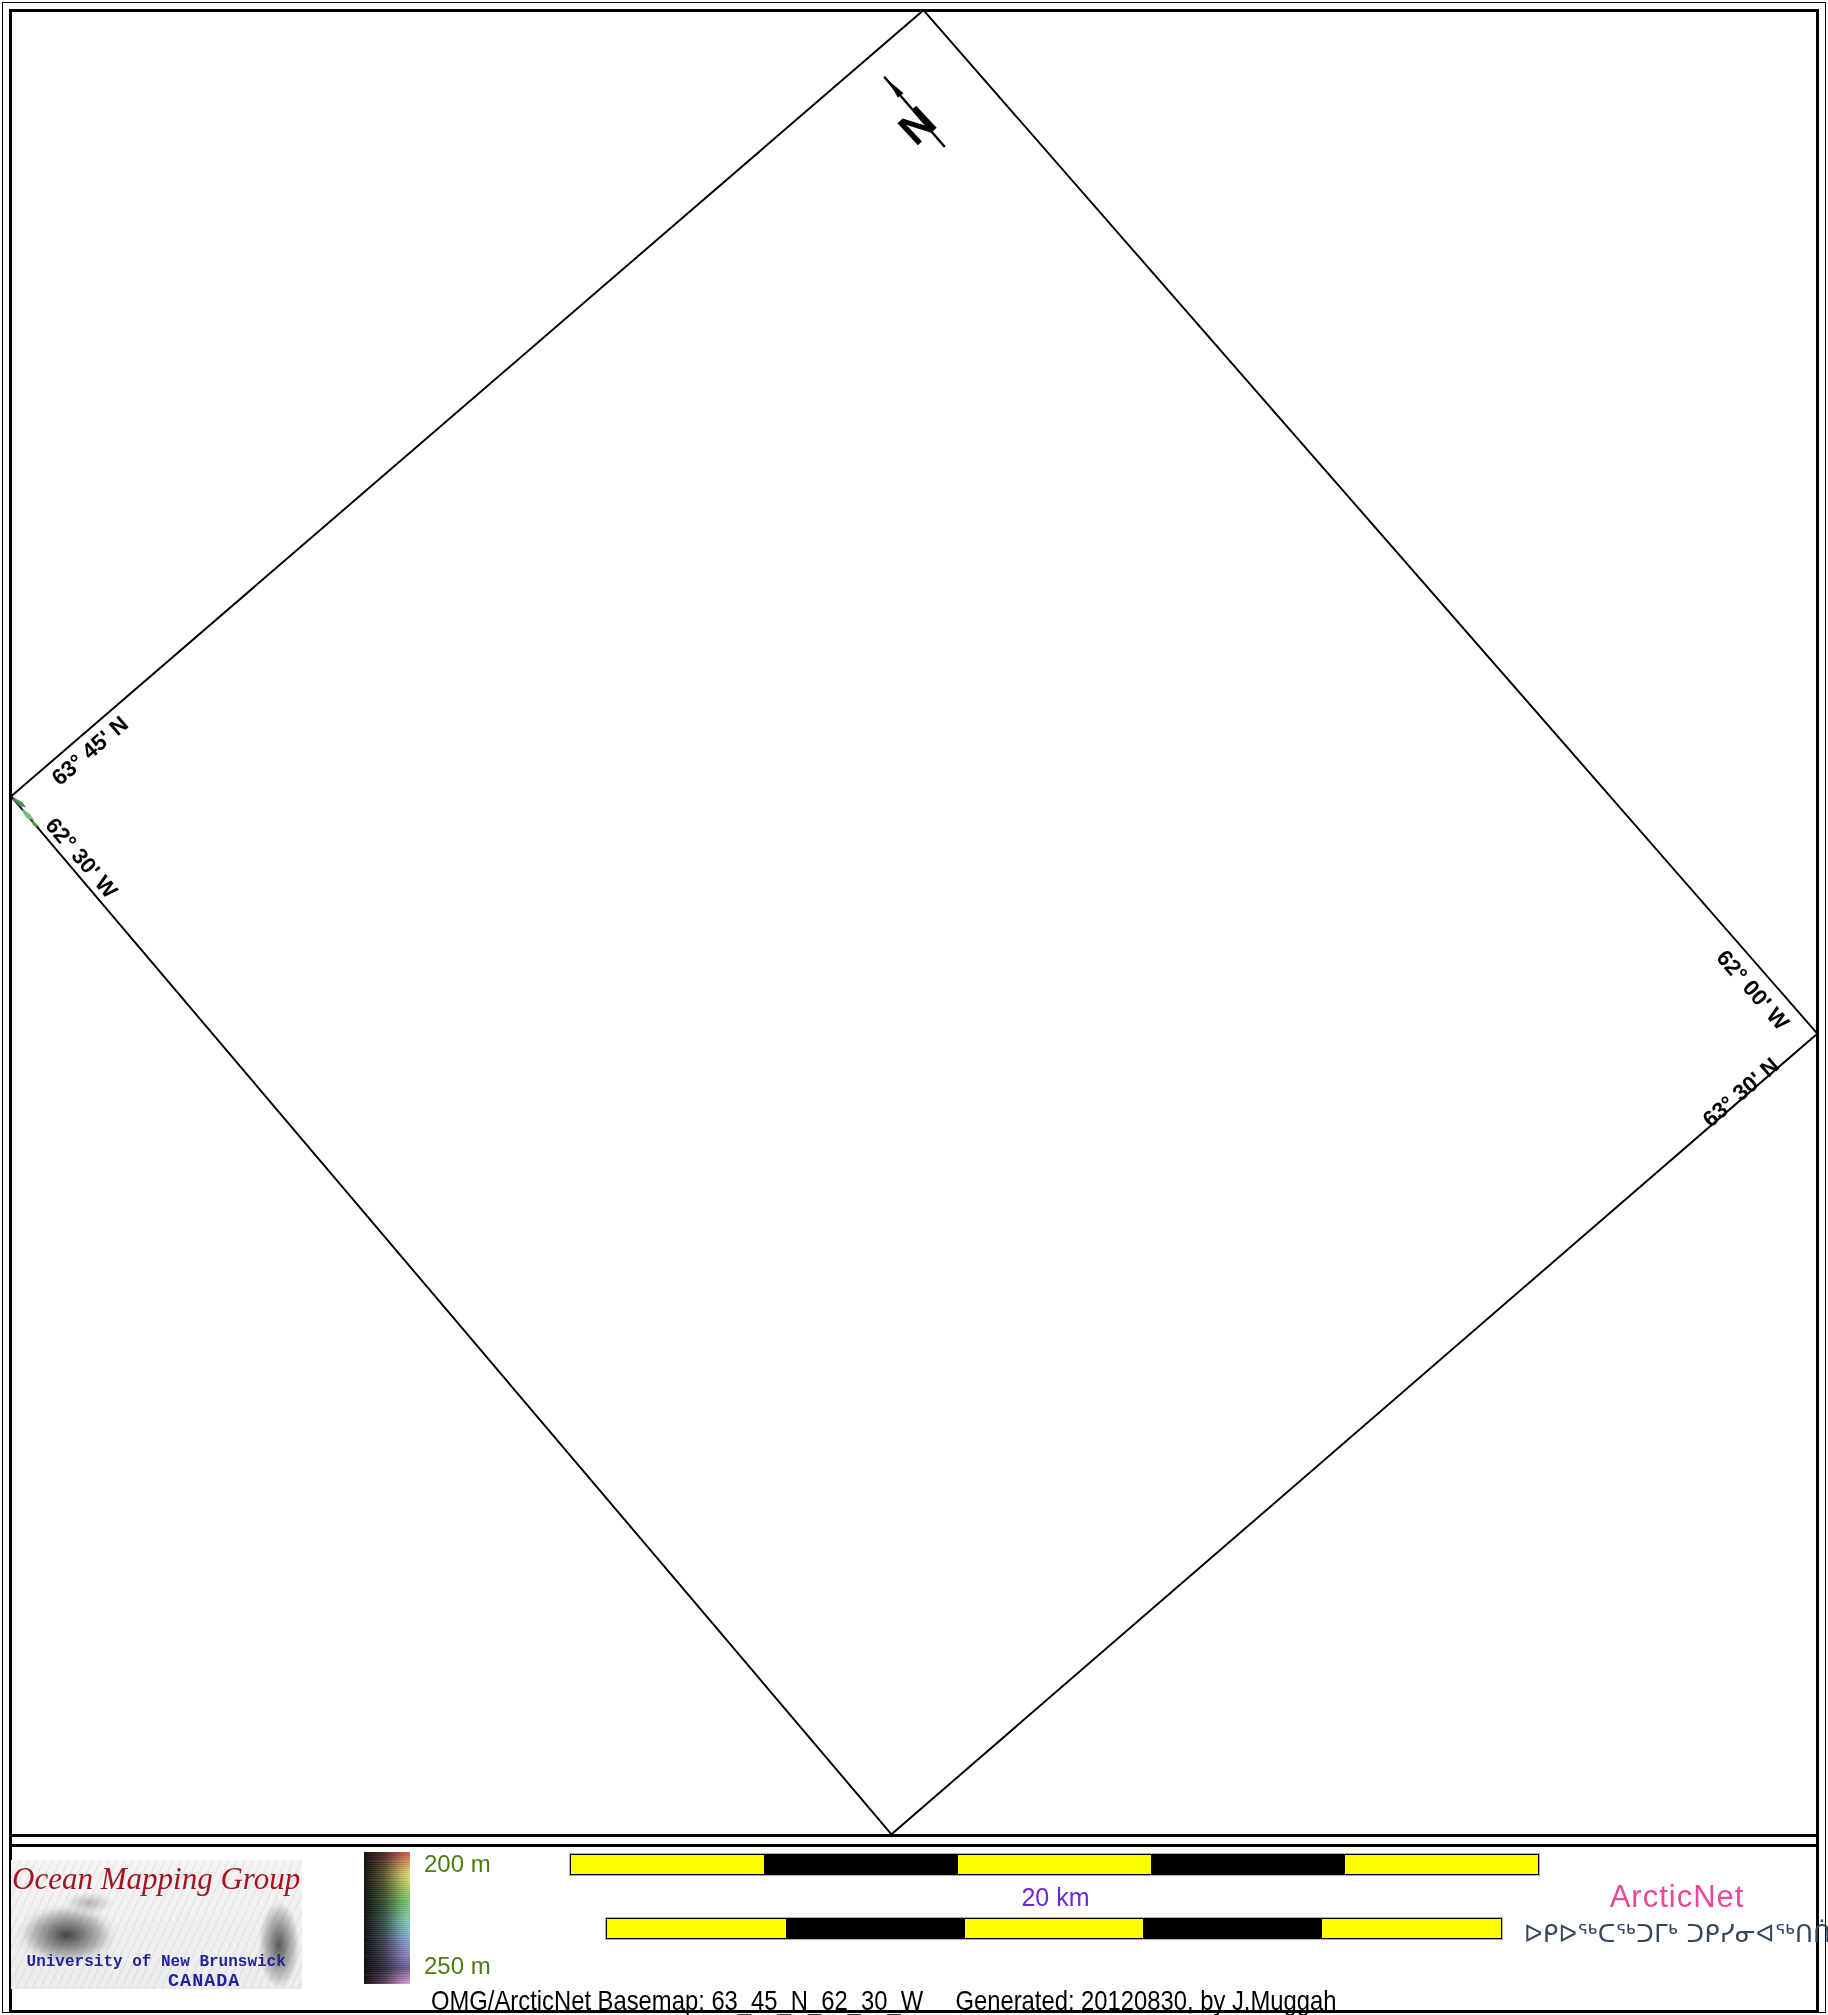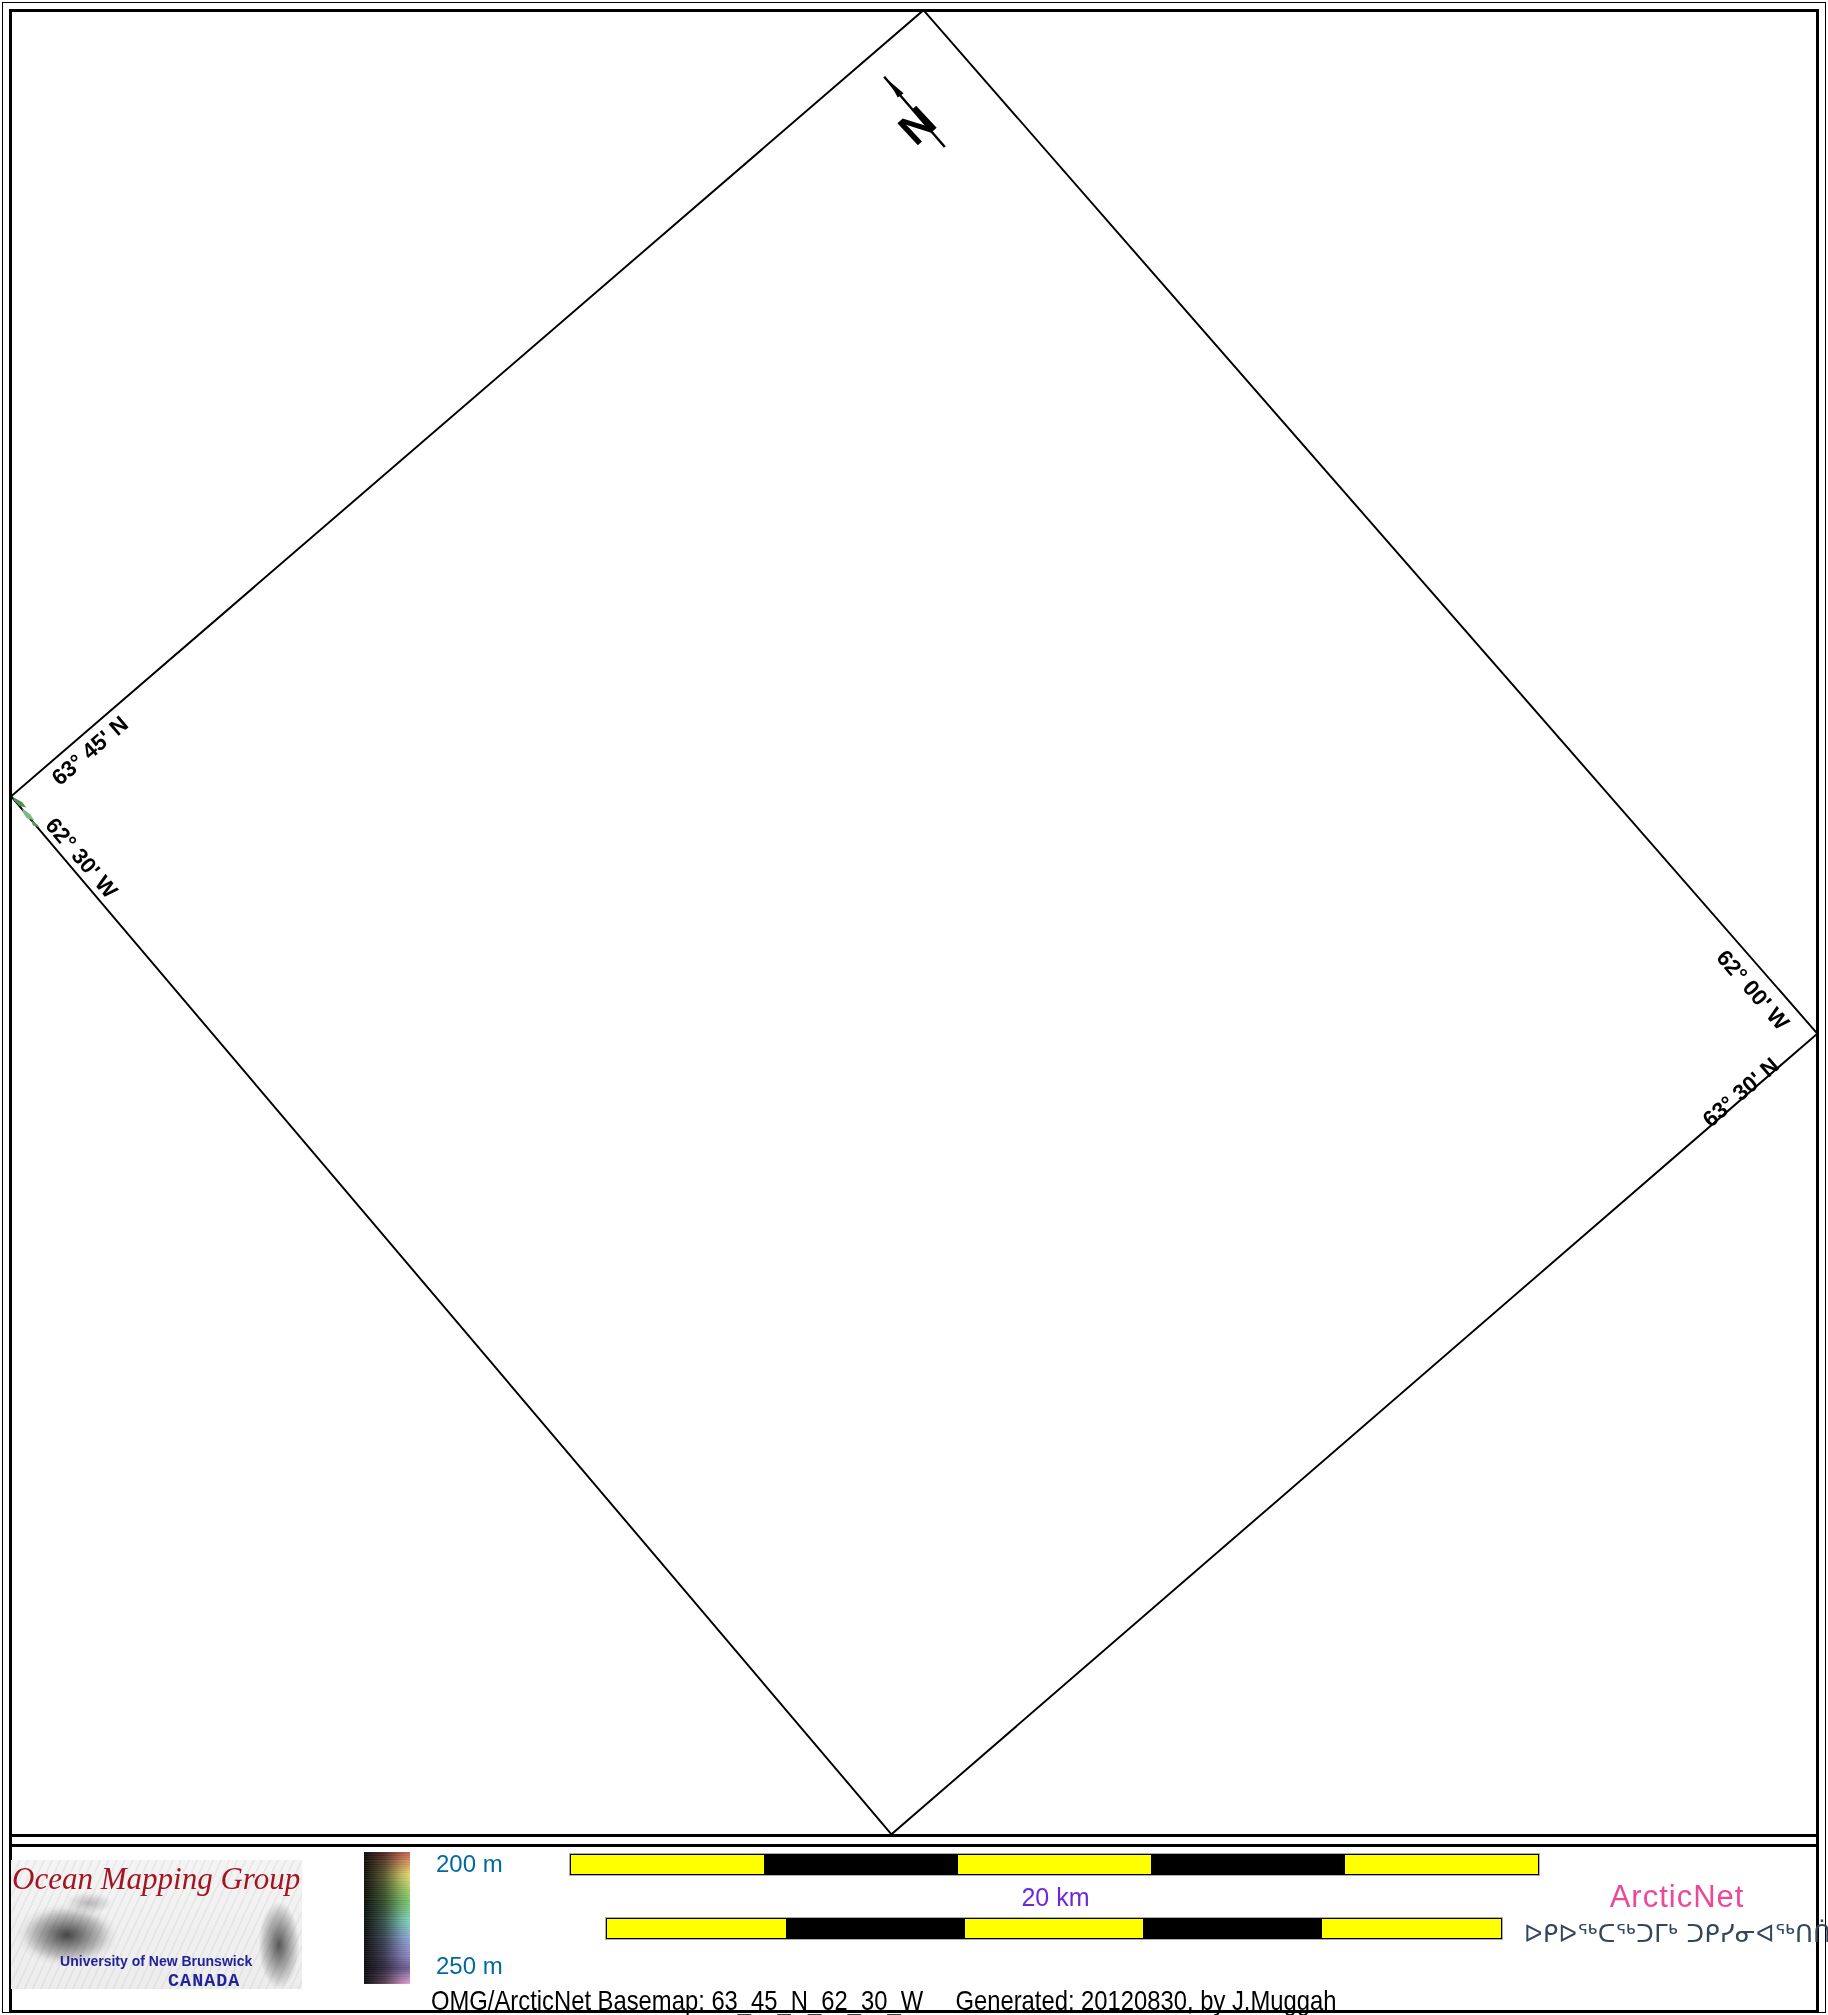--- a/index.html
+++ b/index.html
@@ -28,30 +28,30 @@
     background:
       radial-gradient(ellipse 58px 36px at 56px 75px, rgba(40,40,40,0.85), rgba(90,90,90,0.40) 55%, rgba(160,160,160,0.15) 75%, transparent 88%),
       radial-gradient(ellipse 29px 13.6px at 78px 43px, rgba(110,110,110,0.45), transparent 80%),
       radial-gradient(ellipse 25px 53px at 268px 85px, rgba(55,55,55,0.82), rgba(110,110,110,0.35) 60%, transparent 82%),
       repeating-linear-gradient(115deg, rgba(140,140,140,0.10) 0 1.9px, rgba(255,255,255,0) 1.9px 7.3px),
       linear-gradient(#f4f4f4,#ededed);}
   .omg-title{position:absolute;left:0;top:1px;width:100%;text-align:center;
     font-family:"Liberation Serif",serif;font-style:italic;font-weight:normal;font-size:31px;
     color:#a31523;white-space:nowrap;}
   .omg-line1{position:absolute;left:0;top:93px;width:100%;text-align:center;
-    font-family:Liberation Sans, sans-serif;font-weight:bold;font-size:14px;color:#232399;}
+    font-family:Liberation Mono, monospace;font-weight:bold;font-size:16px;color:#232399;}
   .omg-line2{position:absolute;left:0;top:111px;width:100%;text-align:center;
     font-family:Liberation Mono, monospace;font-weight:bold;font-size:18.4px;color:#232399;letter-spacing:1px;padding-left:48px;}
 
   .colorbar{position:absolute;left:364px;top:1852px;width:46px;height:132px;
     background:
       repeating-linear-gradient(0deg, rgba(255,255,255,0.05) 0 1px, rgba(0,0,0,0.05) 1px 1.9px),
       linear-gradient(to right, rgba(8,8,8,0.96), rgba(8,8,8,0.62) 45%, rgba(8,8,8,0.18) 80%, rgba(8,8,8,0) 100%),
       linear-gradient(to bottom, #cf5f55 0%, #e8e070 17%, #7ecb6c 37%, #84d6c4 53%, #8fa4d8 67%, #9187c6 79%, #6f6198 88%, #eba5da 100%);}
-  .cb-label{position:absolute;left:436px;font-size:24px;color:#0369a1;white-space:nowrap;}
+  .cb-label{position:absolute;left:424px;font-size:24px;color:#4d7c0f;white-space:nowrap;}
   .cb-top{top:1850px;}
   .cb-bottom{top:1952px;}
 
   .scalebar{position:absolute;height:19px;border:1.9px solid #000;outline:1px solid #adadad;
     display:flex;box-sizing:content-box;}
   .scalebar-km{left:570px;top:1854px;width:967px;}
   .scalebar-nm{left:606px;top:1918px;width:894px;}
   .seg{flex:1;}
   .seg-y{background:#ffff00;}
   .seg-k{background:#000000;}

